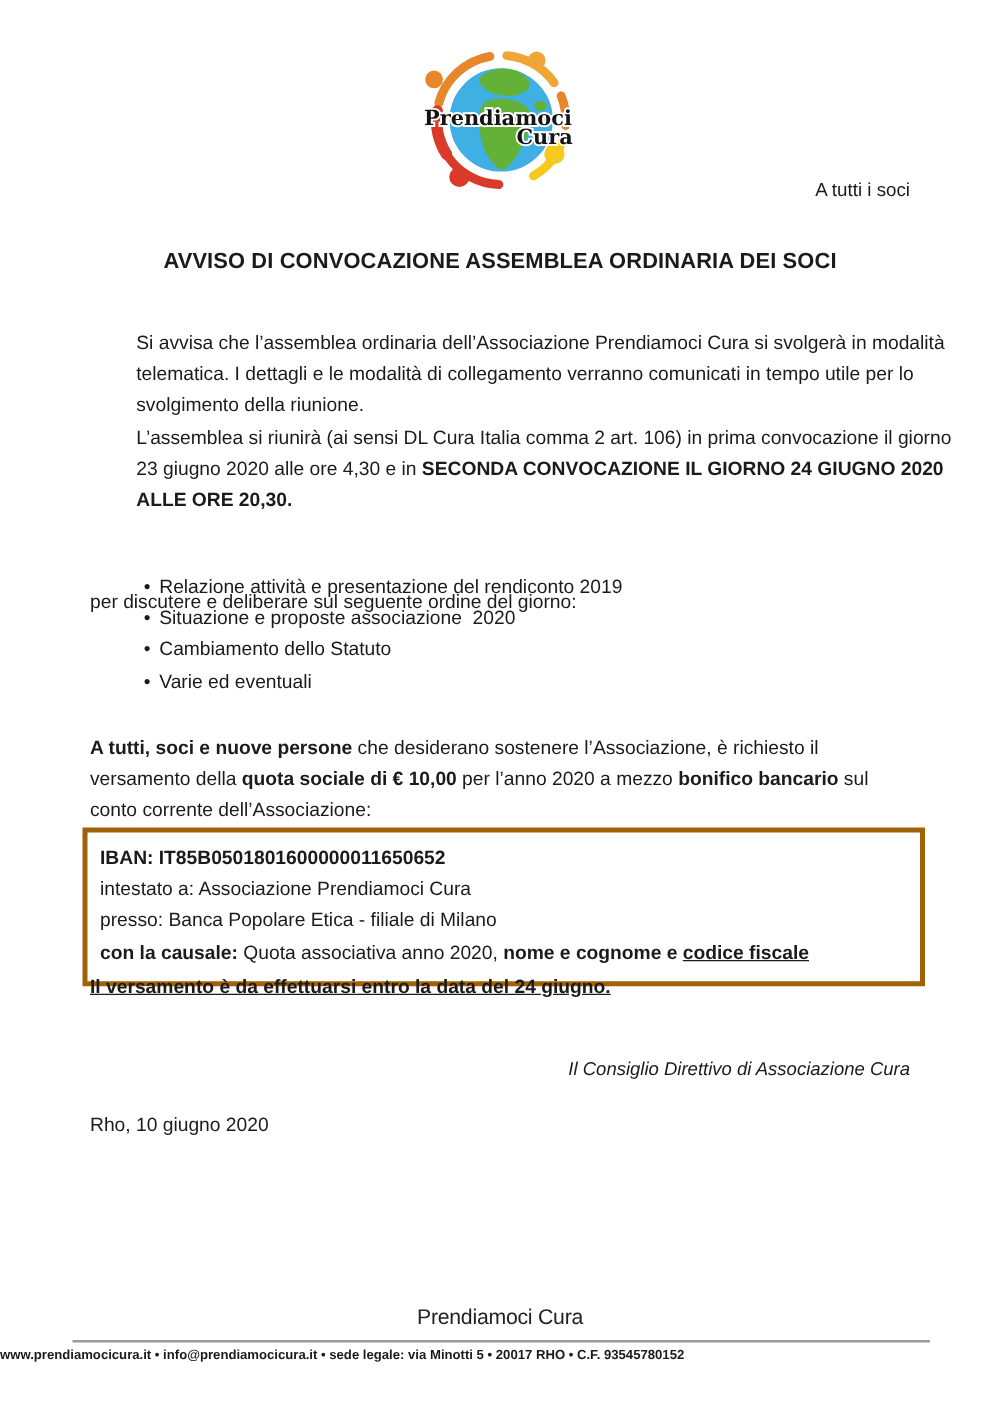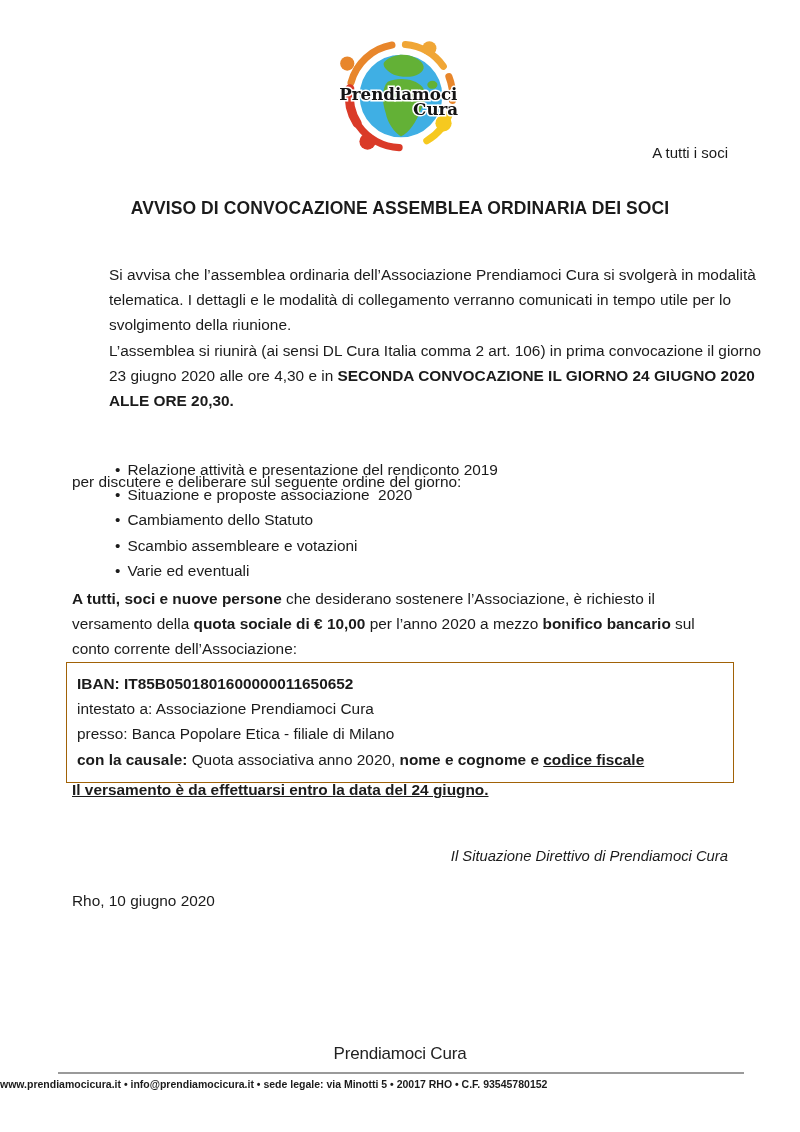--- a/index.html
+++ b/index.html
@@ -32,21 +32,21 @@
   .bodytext { font-size: 15.4px; line-height: 25.2px; }
   .intro { left: 72px; top: 262px; width: 660px; margin-left: 37px; }
   .agenda-lead { left: 72px; top: 433px; width: 660px; margin-top: 36px; }
   .agenda { left: 115px; top: 457px; width: 600px; }
   .agenda .row { white-space: pre-wrap; }
   .agenda .bullet { margin-right: 7px; }
   .payment { left: 72px; top: 586px; width: 660px; }
 
   .bank-box {
     left: 66px; top: 662px; width: 646px;
-    border: 1px solid #a16207;
+    border: 4px solid #a16207;
     padding: 8px 10px 10px 10px;
   }
   .deadline {
     left: 72px; top: 777px; width: 660px;
     font-weight: bold;
     text-decoration: underline;
   }
   .signature {
     top: 848px; right: 72px;
     font-size: 14.8px;
@@ -127,36 +127,35 @@
   <div class="abs bodytext intro">
     <div>Si avvisa che l’assemblea ordinaria dell’Associazione Prendiamoci Cura si svolgerà in modalità telematica. I dettagli e le modalità di collegamento verranno comunicati in tempo utile per lo svolgimento della riunione.</div>
     <div><span>L’assemblea si riunirà (ai sensi DL Cura Italia comma 2 art. 106) in prima convocazione il giorno 23 giugno 2020 alle ore 4,30 e in </span><b class="seg">SECONDA CONVOCAZIONE IL GIORNO 24 GIUGNO 2020 ALLE ORE 20,30.</b></div>
   </div>
 
   <div class="abs bodytext agenda-lead">per discutere e deliberare sul seguente ordine del giorno:</div>
   <div class="abs bodytext agenda">
     <div class="row"><span class="bullet">•</span><span>Relazione attività e presentazione del rendiconto 2019</span></div>
     <div class="row"><span class="bullet">•</span><span>Situazione e proposte associazione  2020</span></div>
     <div class="row"><span class="bullet">•</span><span>Cambiamento dello Statuto</span></div>
-    <div class="row"><span class="bullet">•</span><span>Scambio assembleare e votazioni</span></div>
     <div class="row"><span class="bullet">•</span><span>Varie ed eventuali</span></div>
   </div>
 
   <div class="abs bodytext payment"><b class="seg">A tutti, soci e nuove persone</b><span> che desiderano sostenere l’Associazione, è richiesto il versamento della </span><b class="seg">quota sociale di € 10,00</b><span> per l’anno 2020 a mezzo </span><b class="seg">bonifico bancario</b><span> sul conto corrente dell’Associazione:</span></div>
 
   <div class="abs bodytext bank-box">
     <div><b class="seg">IBAN: IT85B0501801600000011650652</b></div>
     <div>intestato a: Associazione Prendiamoci Cura</div>
     <div>presso: Banca Popolare Etica - filiale di Milano</div>
     <div><b class="seg">con la causale:</b><span> Quota associativa anno 2020, </span><b class="seg">nome e cognome e </b><b class="seg u">codice fiscale</b></div>
   </div>
 
   <div class="abs bodytext deadline">Il versamento è da effettuarsi entro la data del 24 giugno.</div>
 
-  <div class="abs signature">Il Situazione Direttivo di Prendiamoci Cura</div>
+  <div class="abs signature">Il Consiglio Direttivo di Associazione Cura</div>
 
   <div class="abs dateline">Rho, 10 giugno 2020</div>
 
   <div class="abs footer-brand">Prendiamoci Cura</div>
   <div class="abs footer-divider"></div>
   <div class="abs footer-contact">www.prendiamocicura.it • info@prendiamocicura.it • sede legale: via Minotti 5 • 20017 RHO • C.F. 93545780152</div>
 
 </div>
 
 </body></html>

